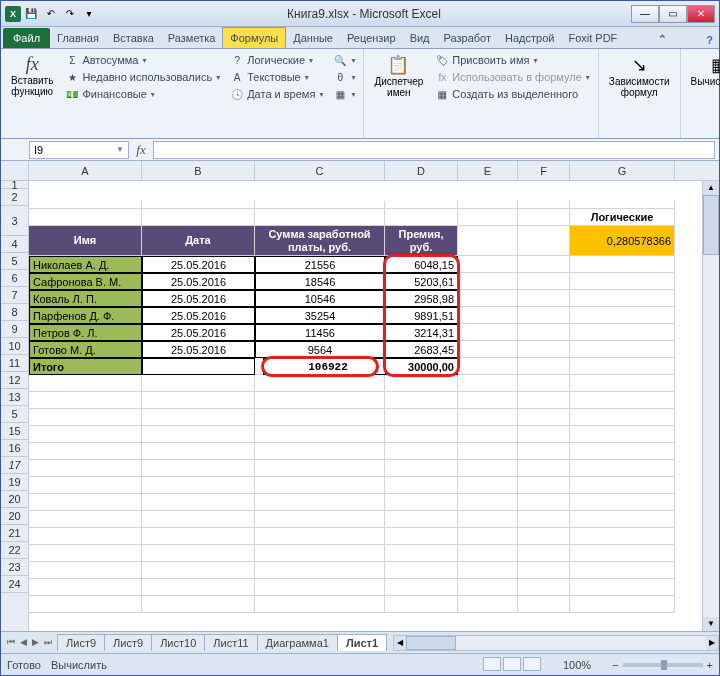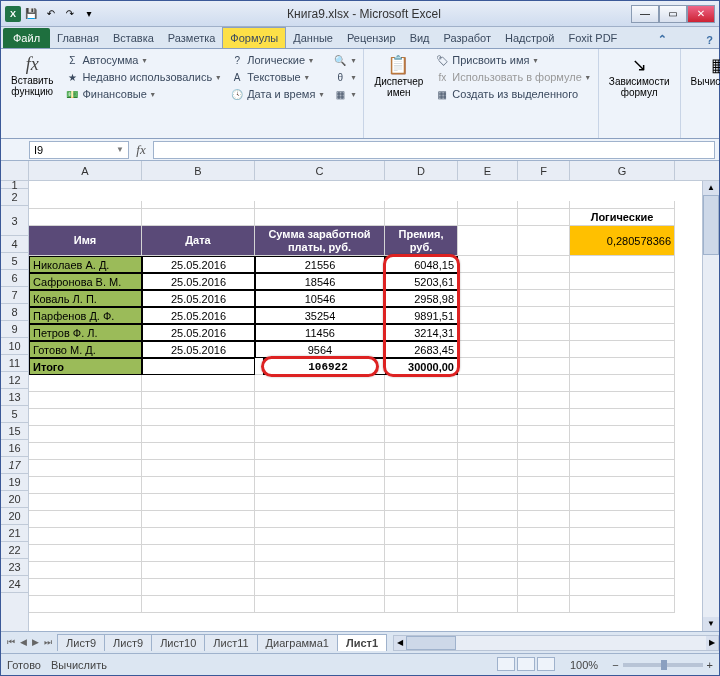--- a/index.html
+++ b/index.html
@@ -505,21 +505,21 @@
       <div class="thumb"></div>
       <div class="ar r">▶</div>
     </div>
   </div>
 
   <div class="status">
     <span>Готово</span>
     <span style="margin-left:10px;">Вычислить</span>
     <span class="sp"></span>
     <span class="viewbtns"><span></span><span></span><span></span></span>
-    <span style="margin:0 14px;">100%</span>
+    <span style="margin:0 21px;">100%</span>
     <div class="zoom-ctrl">
       <span>−</span>
       <div class="zoom-track">
           <div class="zoom-thumb"></div>
         </div>
       <span>+</span>
     </div>
   </div>
 
 </div>

